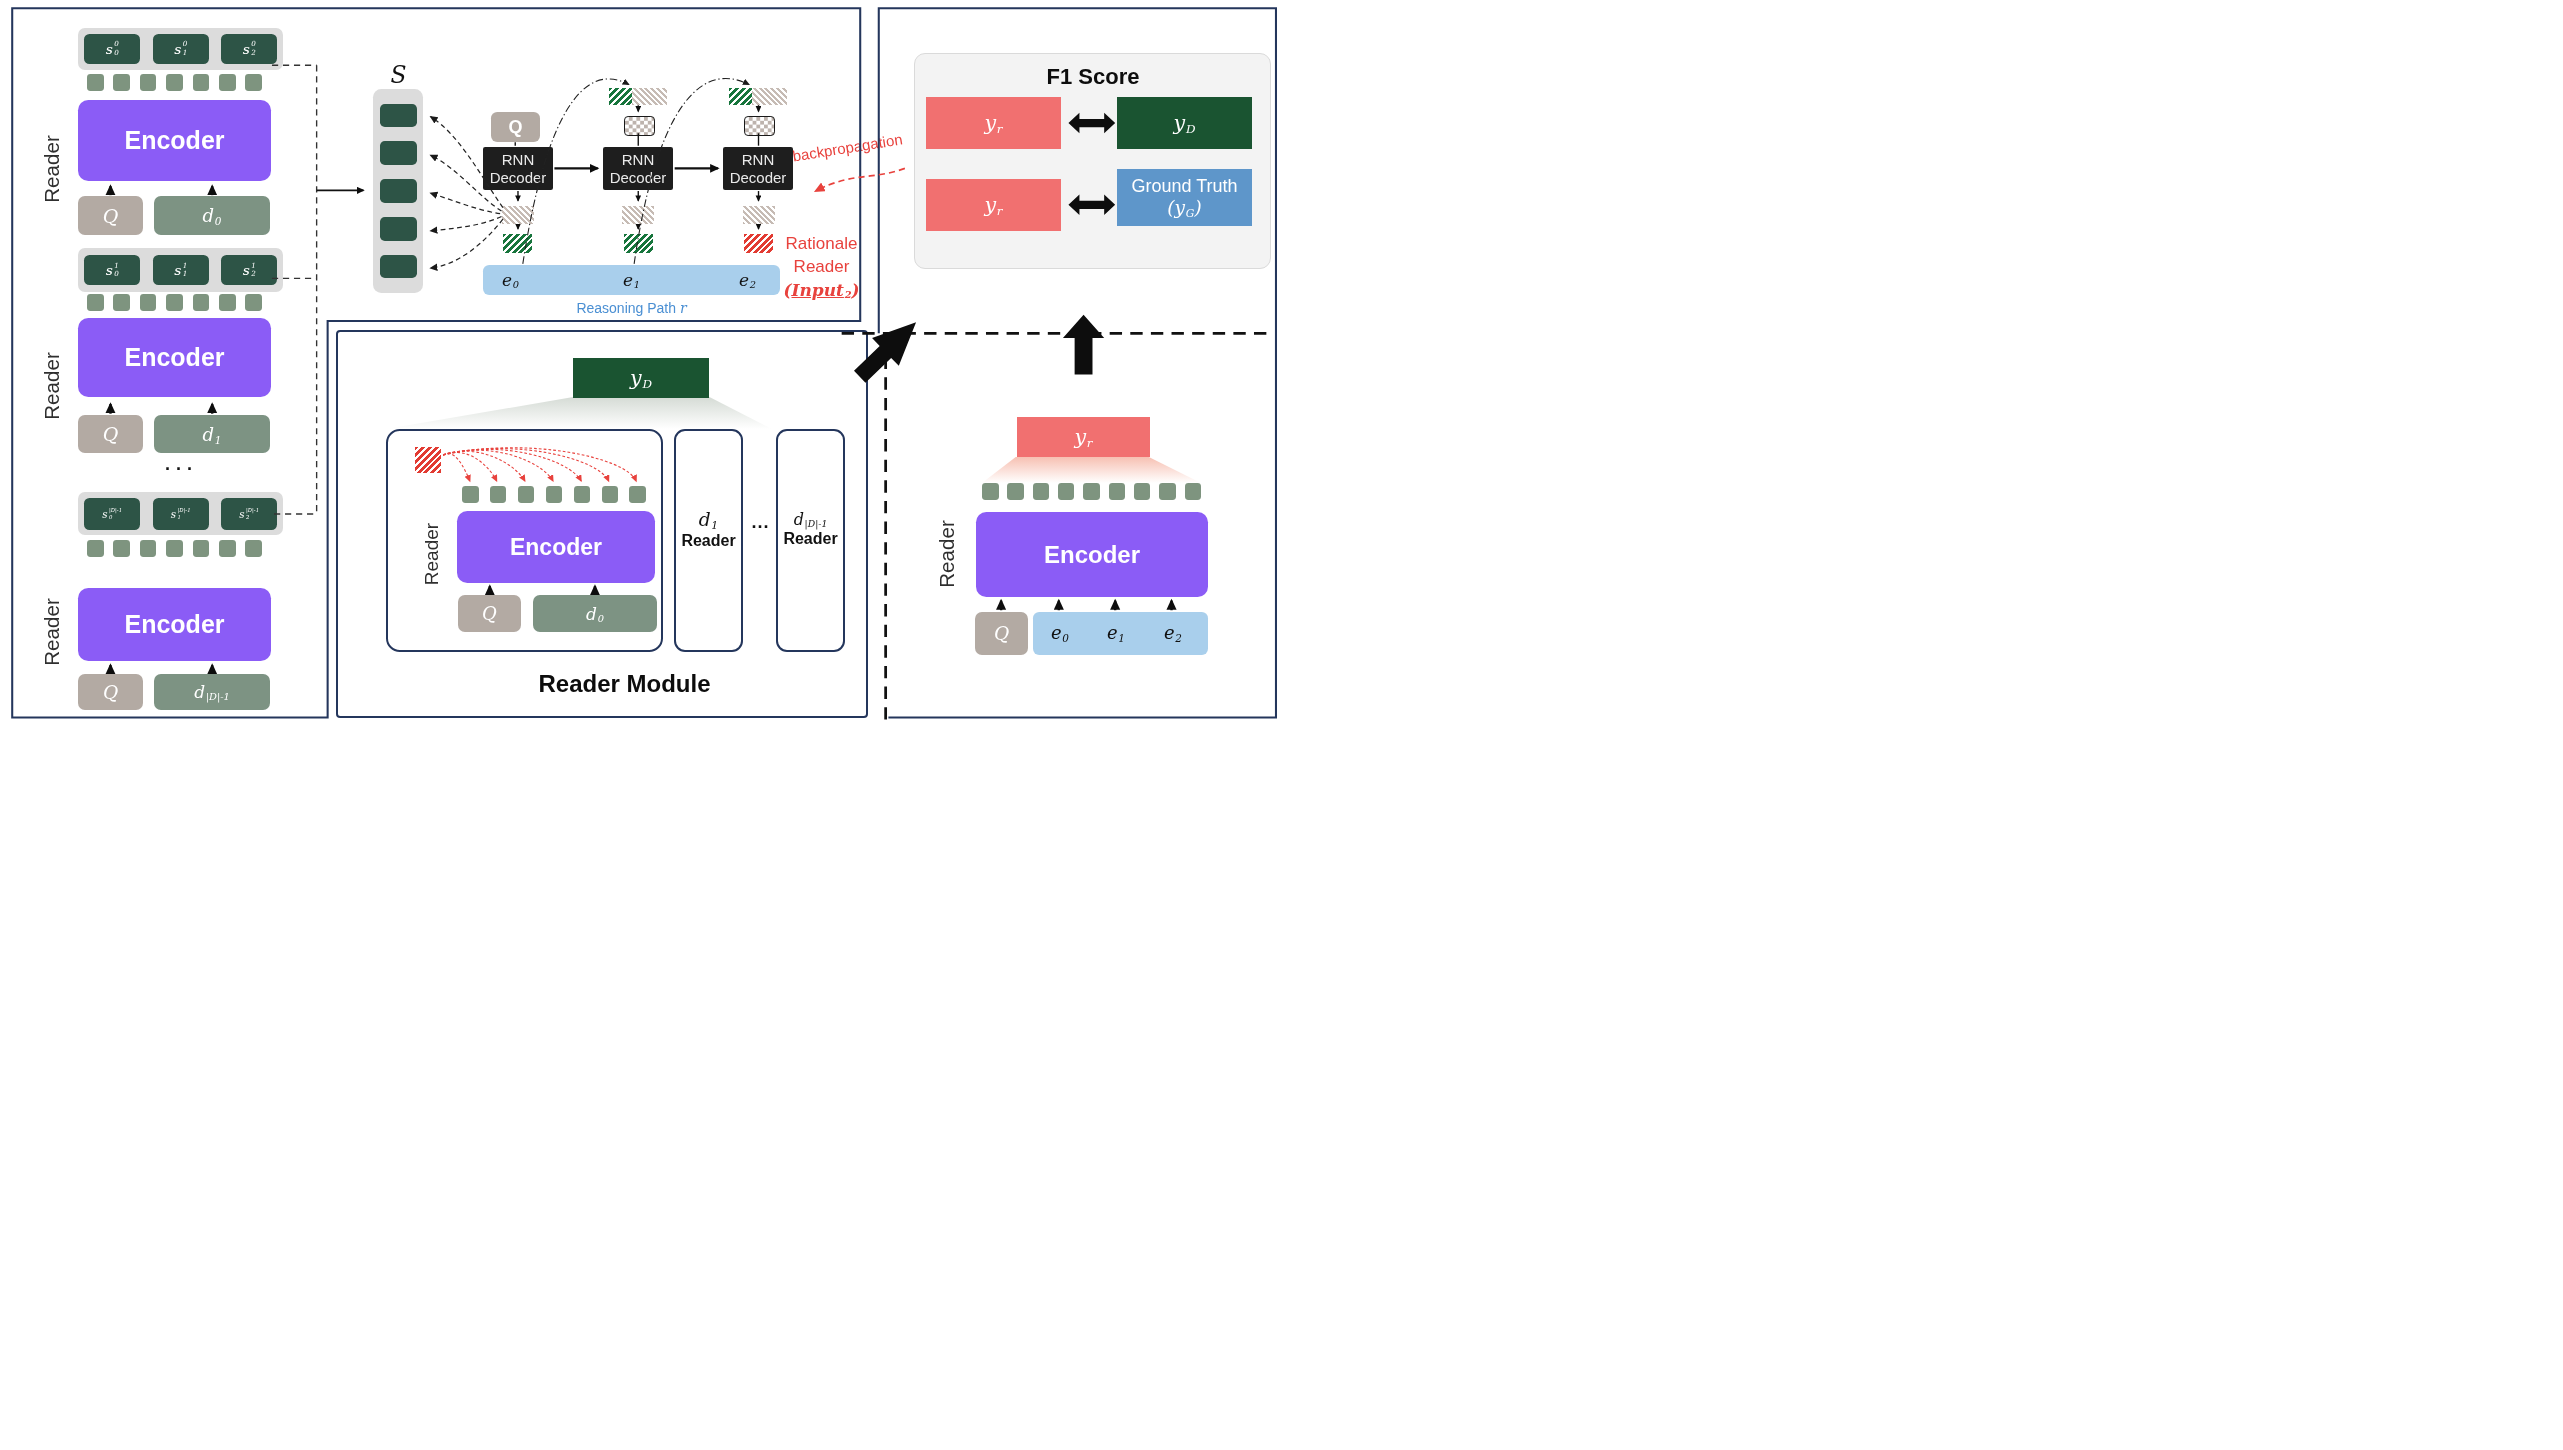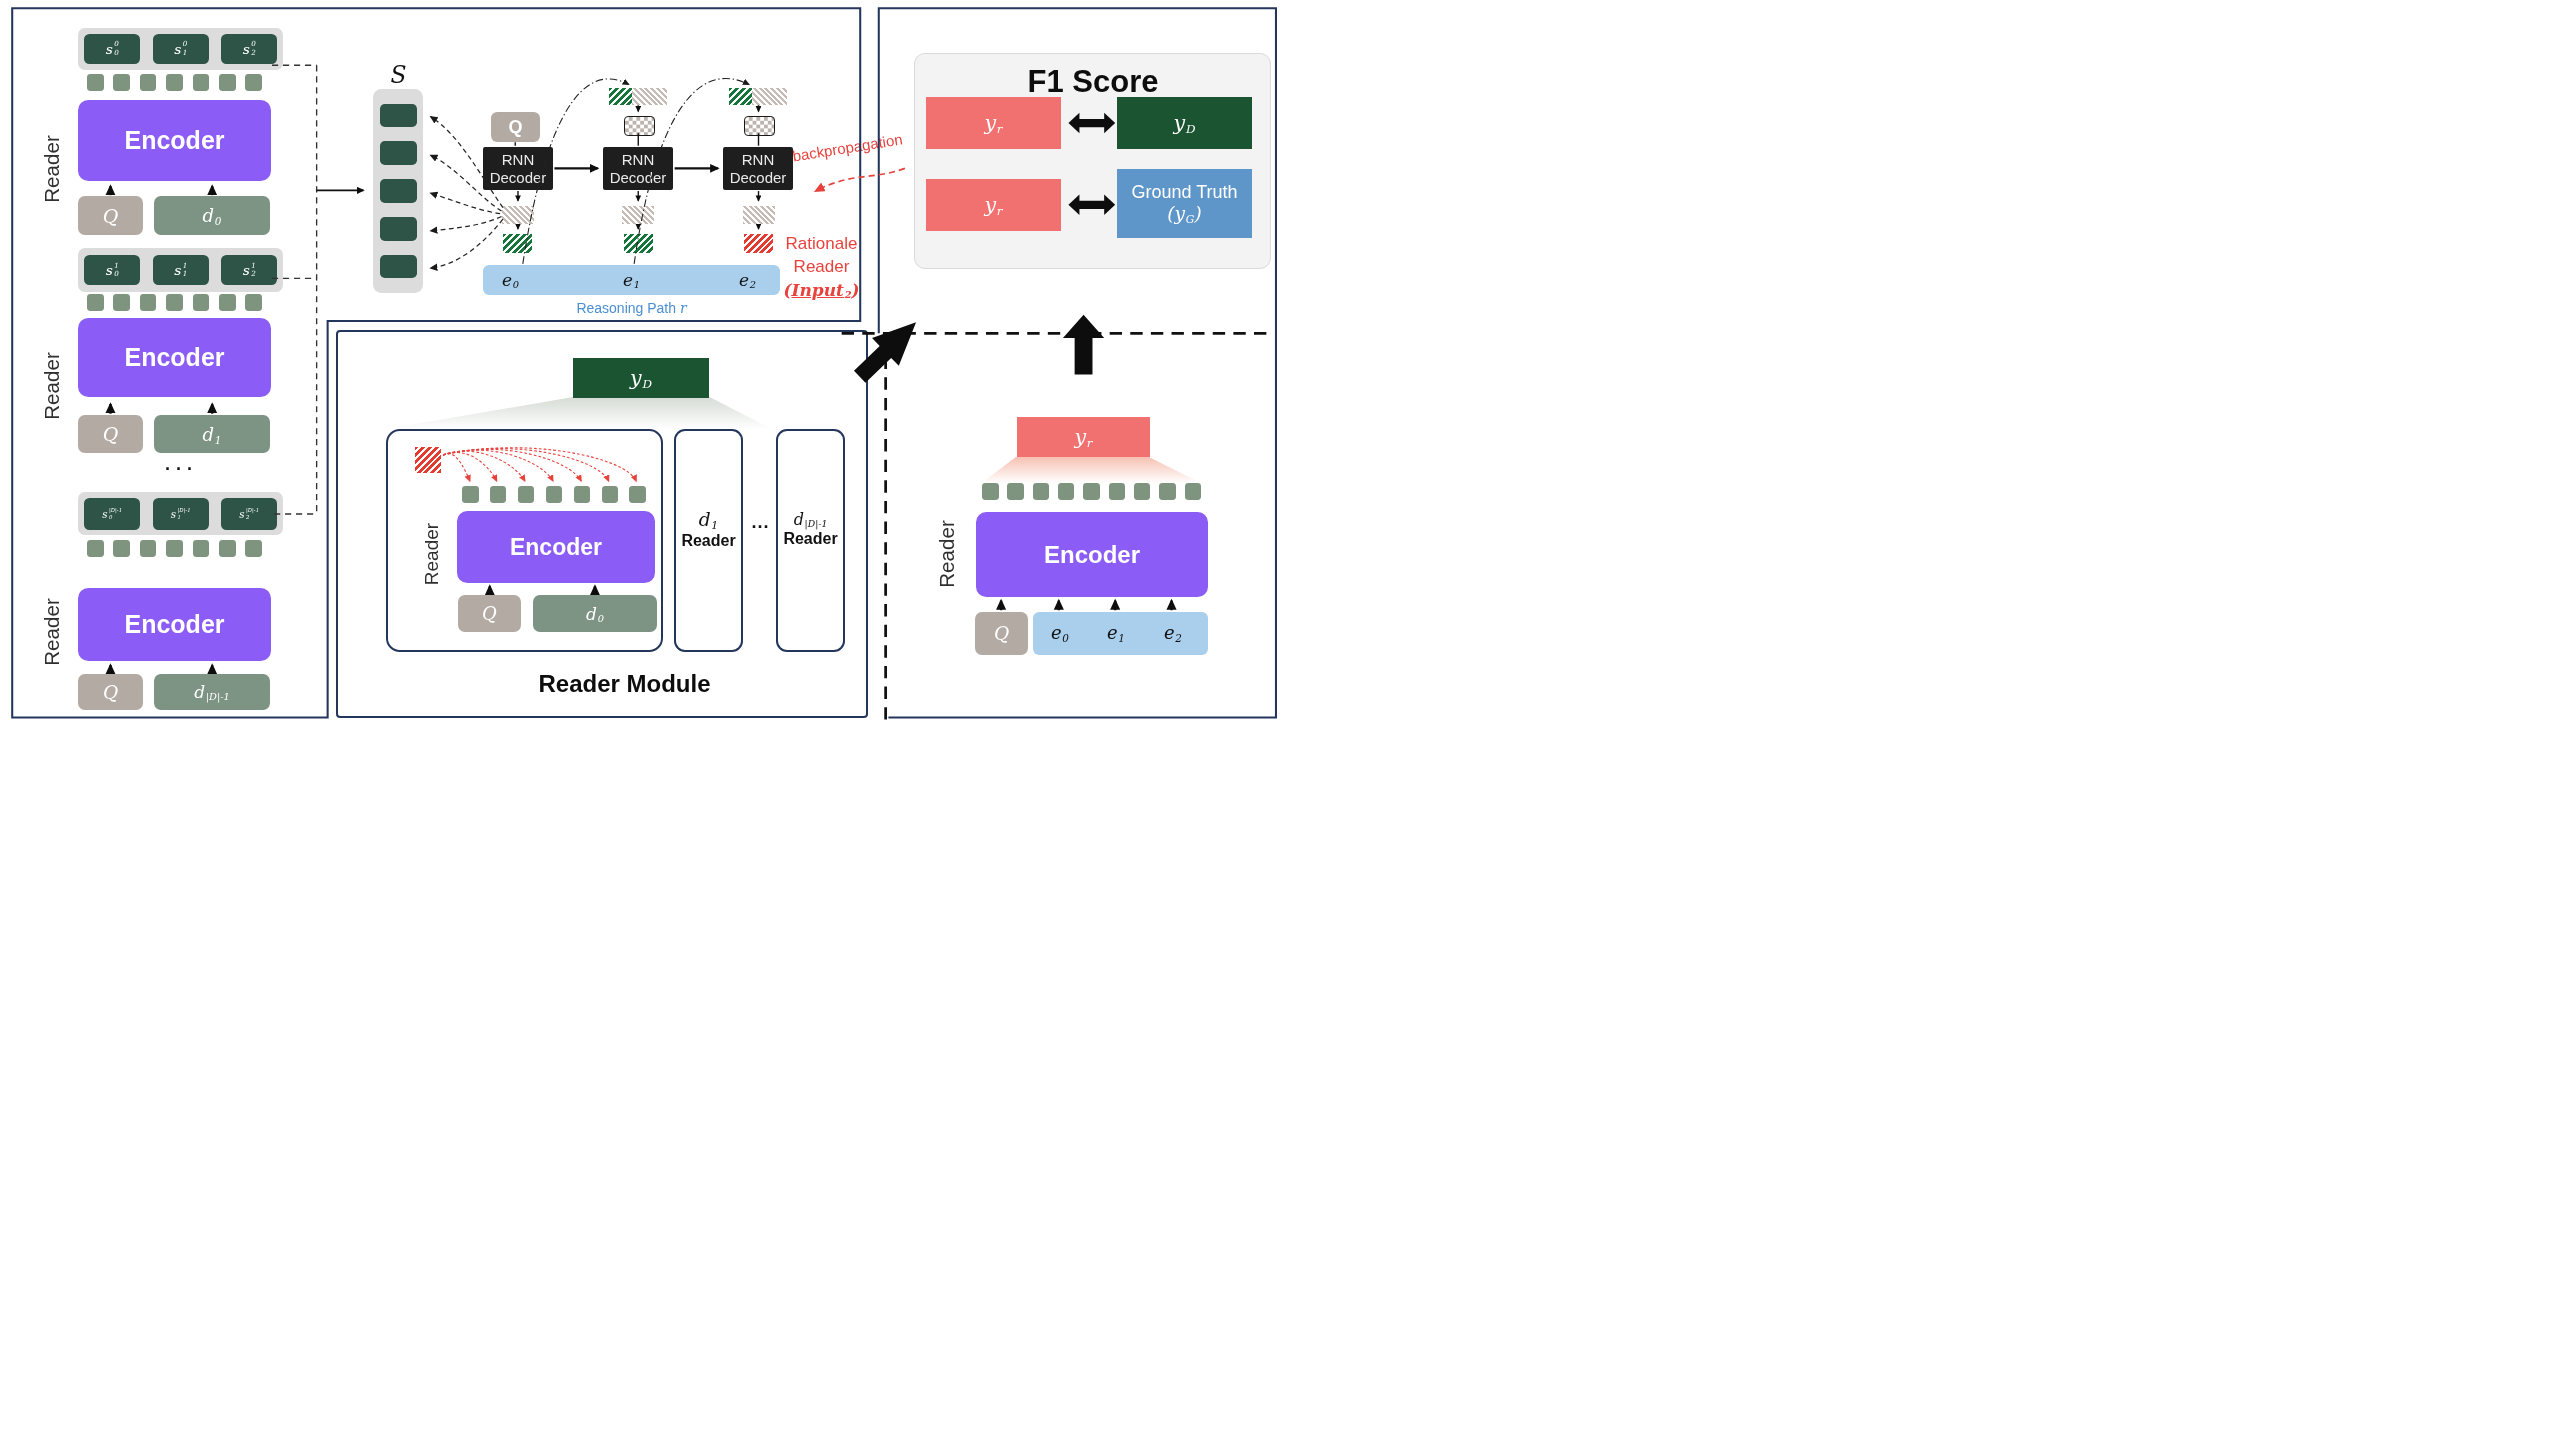--- a/index.html
+++ b/index.html
@@ -317,41 +317,41 @@
     <div style="font-size:16px;"><span class="mvs">
           <span class="b">d</span>
           <span class="sb2">|D|-1</span>
         </span></div>
     <div style="font-size:16px;font-weight:bold;margin-top:1.4px;">Reader</div>
   </div>
 
   <div class="title z2" style="left:487px;top:670px;width:275px;font-size:24px;">Reader Module</div>
 
   <div class="abs z1" style="left:914px;top:53px;width:357px;height:216px;background:#f3f3f3;border:1.4px solid #dadada;border-radius:11px;box-sizing:border-box;"></div>
-  <div class="title z2" style="left:969px;top:64px;width:248px;font-size:31px;text-align:center;">F1 Score</div>
+  <div class="title z2" style="left:969px;top:64px;width:248px;font-size:22px;text-align:center;">F1 Score</div>
 
   <div class="box z2" style="left:926px;top:97px;width:135px;height:52px;background:#f17070;color:#fff;font-size:20.6px;">
     <span class="mvs">
         <span class="b">y</span>
         <span class="sb2">r</span>
       </span>
   </div>
   <div class="box z2" style="left:1117px;top:97px;width:135px;height:52px;background:#1a5431;color:#fff;font-size:20.6px;">
     <span class="mvs">
         <span class="b">y</span>
         <span class="sb2">D</span>
       </span>
   </div>
   <div class="box z2" style="left:926px;top:179px;width:135px;height:52px;background:#f17070;color:#fff;font-size:20.6px;">
     <span class="mvs">
         <span class="b">y</span>
         <span class="sb2">r</span>
       </span>
   </div>
-  <div class="box z2" style="left:1117px;top:169px;width:135px;height:69px;background:#5e96ca;color:#fff;flex-direction:column;">
+  <div class="box z2" style="left:1117px;top:169px;width:135px;height:57px;background:#5e96ca;color:#fff;flex-direction:column;">
     <div style="font-size:18px;">Ground Truth</div>
     <div style="font-size:18.6px;"><span class="ser">(</span><span class="mvs">
           <span class="b">y</span>
           <span class="sb2">G</span>
         </span><span class="ser">)</span></div>
   </div>
 
   <div class="box z2" style="left:1017px;top:417px;width:133px;height:40px;background:#f17070;color:#fff;font-size:20.6px;">
     <span class="mvs">
         <span class="b">y</span>

